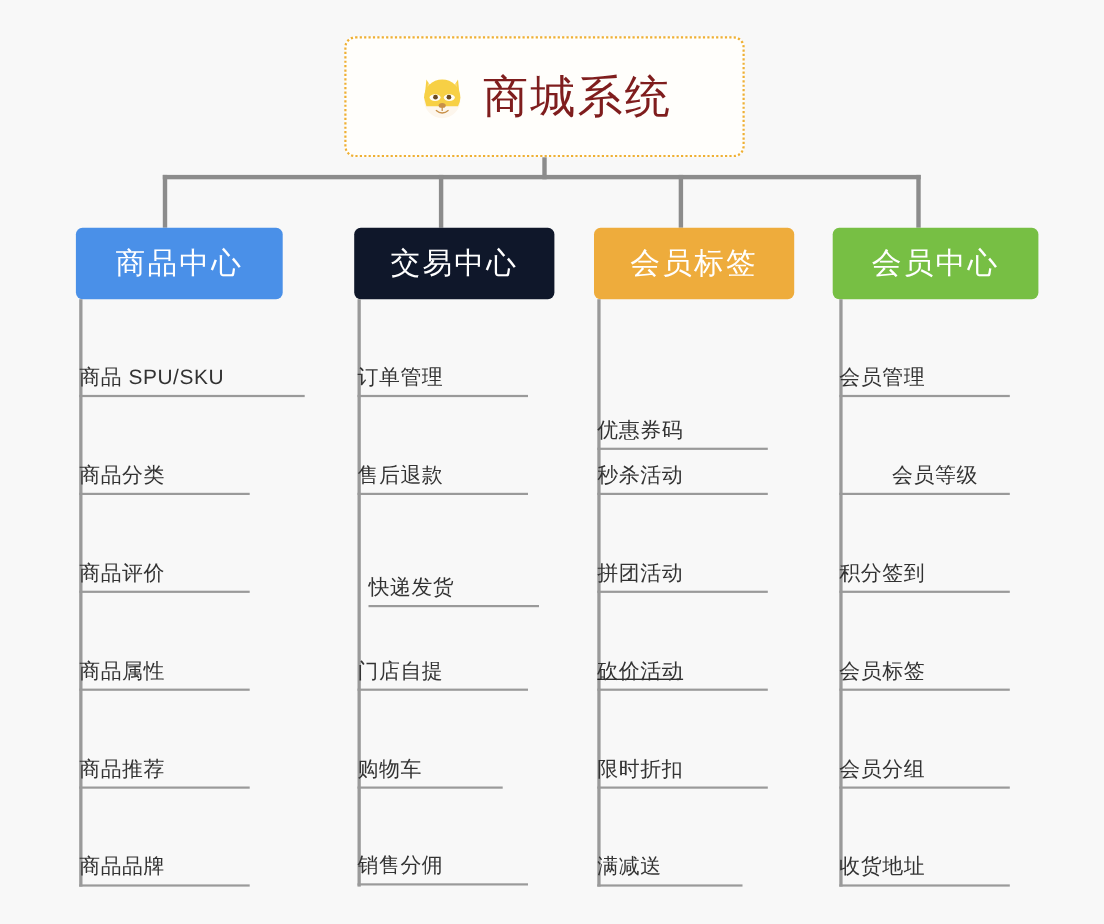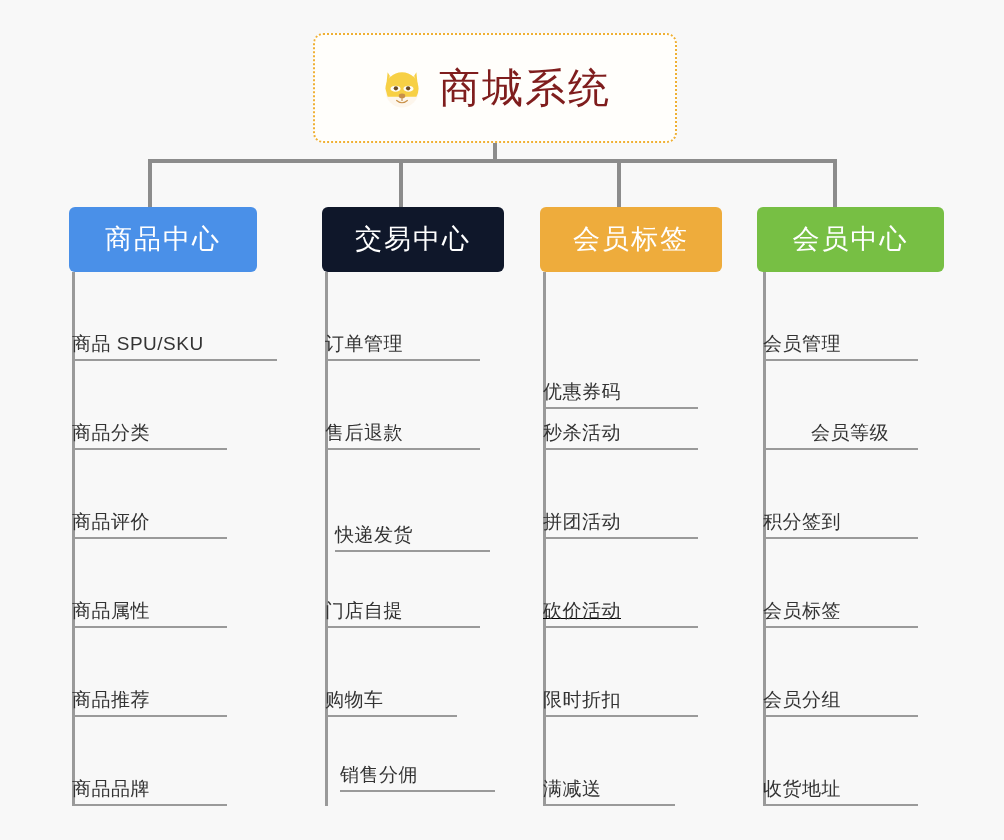--- a/index.html
+++ b/index.html
@@ -181,21 +181,21 @@
       </div>
     <div class="leaf" style="left:25px; top:243px; width:155px;margin-top:13px;">
         <span class="leaf-label">快递发货</span>
       </div>
     <div class="leaf" style="left:15px; top:332px; width:155px;">
         <span class="leaf-label">门店自提</span>
       </div>
     <div class="leaf" style="left:15px; top:421px; width:132px;">
         <span class="leaf-label">购物车</span>
       </div>
-    <div class="leaf" style="left:15px; top:496px; width:155px;margin-left:15px;">
+    <div class="leaf" style="left:15px; top:509px; width:155px;">
         <span class="leaf-label">销售分佣</span>
       </div>
   </div>
 
   <div class="column" style="left:528px;">
     <div class="cat-box" style="width:182px; background:#eeac3c;">
       <span class="cat-label">会员标签</span>
     </div>
     <div class="spine" style="left:15px; height:534px;"></div>
     <div class="leaf" style="left:15px; top:65px;  width:155px;margin-top:48px;">

